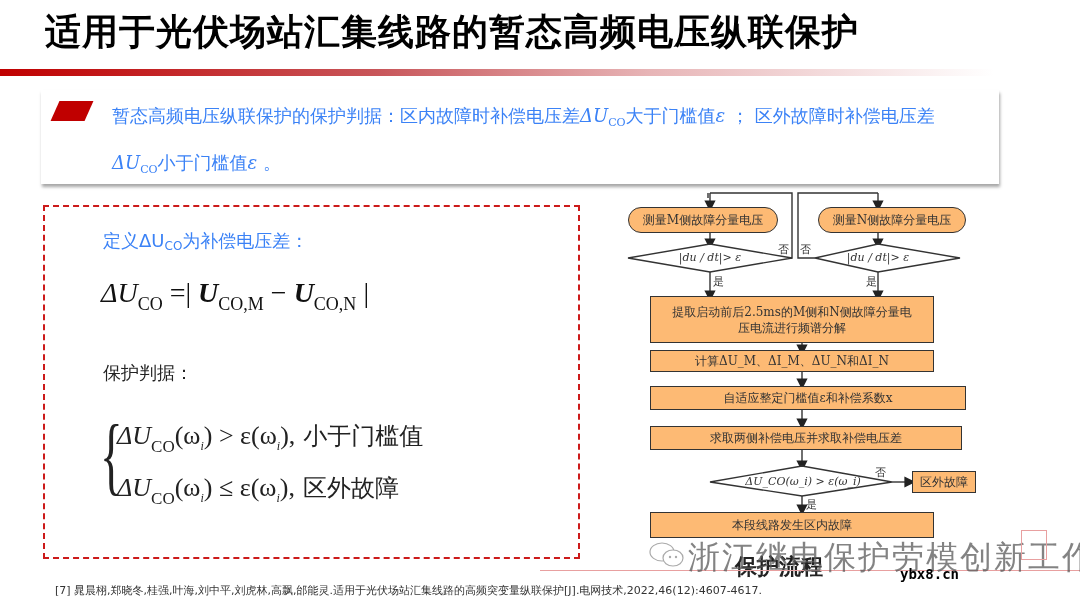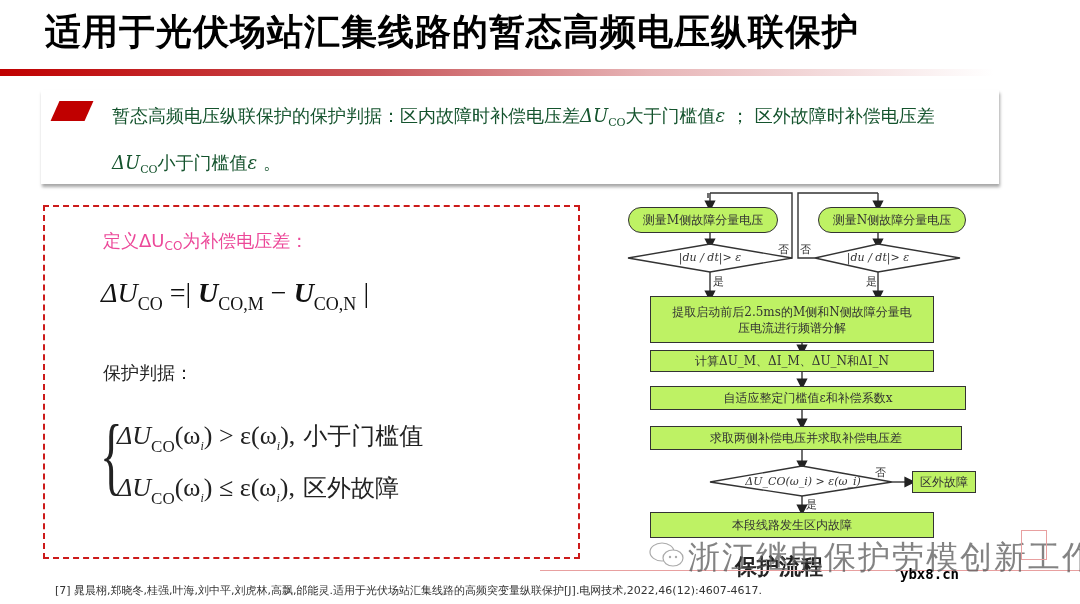--- a/index.html
+++ b/index.html
@@ -1,36 +1,36 @@
 <!DOCTYPE html>
 <html><head>
 <meta charset="utf-8">
 <style>
   html,body{margin:0;padding:0;}
   body{width:1080px;height:604px;position:relative;overflow:hidden;background:#ffffff;font-family:"DejaVu Sans","Liberation Sans",sans-serif;color:#111;}
   .title{position:absolute;left:45px;top:8px;font-size:36px;font-weight:bold;letter-spacing:1px;color:#000;line-height:48px;white-space:nowrap;}
   .title-bar{position:absolute;left:0;top:69px;width:1080px;height:7px;background:linear-gradient(to right,#c00000 0%,#c8565a 35%,#e7b4b6 60%,#ffffff 92%);}
   .card{position:absolute;left:41px;top:90px;width:958px;height:94px;background:#fff;box-shadow:1px 3px 3px rgba(0,0,0,0.35);}
   .card-flag{position:absolute;left:55px;top:101px;width:34px;height:20px;background:#c00000;transform:skewX(-24deg);}
-  .card-text{position:absolute;left:112px;top:104px;width:880px;font-size:18px;line-height:40px;color:#14532d;margin-top:-8px;}
+  .card-text{position:absolute;left:112px;top:104px;width:880px;font-size:18px;line-height:40px;color:#3b82f6;margin-top:-8px;}
   .math{font-family:"DejaVu Serif","Liberation Serif",serif;}
   .it{font-style:italic;}
   .sub{font-size:11px;vertical-align:-4px;}
   .dashed{position:absolute;left:43px;top:205px;width:533px;height:350px;border:2px dashed #cc1a1a;}
-  .def-label{position:absolute;left:103px;top:229px;font-size:18px;color:#ec4899;text-align:right;}
+  .def-label{position:absolute;left:103px;top:229px;font-size:18px;color:#3b82f6;text-align:right;}
   .eq1{position:absolute;left:101px;top:277px;font-size:28px;font-family:"Liberation Serif","DejaVu Serif",serif;color:#111;white-space:nowrap;}
   .eq1 .s{font-size:18px;vertical-align:-8px;}
   .crit-label{position:absolute;left:103px;top:361px;font-size:18px;color:#222;}
   .brace{position:absolute;left:100px;top:412px;font-size:86px;font-family:"Liberation Serif",serif;line-height:86px;color:#222;transform:scaleX(0.55);transform-origin:left;}
   .case{position:absolute;left:117px;font-size:26px;font-family:"Liberation Serif","DejaVu Serif",serif;color:#222;white-space:nowrap;}
   .case .s{font-size:17px;vertical-align:-8px;}
   .case .si{font-size:12px;vertical-align:-6px;font-style:italic;}
   .case .cn{font-family:"DejaVu Sans",sans-serif;font-size:24px;margin-left:8px;}
   .flow{position:absolute;left:620px;top:190px;}
-  .fbox{position:absolute;border:1.5px solid #333;background:#bef264;font-size:12px;color:#333;text-align:center;display:flex;align-items:center;justify-content:center;line-height:16px;box-sizing:border-box;font-family:"DejaVu Serif",serif;}
+  .fbox{position:absolute;border:1.5px solid #333;background:#fdba74;font-size:12px;color:#333;text-align:center;display:flex;align-items:center;justify-content:center;line-height:16px;box-sizing:border-box;font-family:"DejaVu Serif",serif;}
   .fround{border-radius:14px;}
   .flabel{position:absolute;font-size:11px;color:#333;font-family:"DejaVu Serif",serif;}
   .dtext{position:absolute;font-size:11px;color:#333;text-align:center;font-family:"DejaVu Serif",serif;font-style:italic;}
   .caption{position:absolute;left:735px;top:552px;font-size:22px;font-weight:bold;color:#222;}
   .wm-text{position:absolute;left:688px;top:536px;font-size:32px;color:rgba(90,90,90,0.75);letter-spacing:2px;font-weight:200;white-space:nowrap;}
   .wm-icon{position:absolute;left:648px;top:540px;}
   .wm-site{position:absolute;left:900px;top:566px;font-size:14px;font-family:"DejaVu Sans Mono",monospace;font-weight:bold;color:#000;}
   .wm-logo{position:absolute;left:1021px;top:530px;width:24px;height:28px;border:1px solid #e8a0a0;}
   .hr-red{position:absolute;left:540px;top:570px;width:540px;height:1px;background:#e8a0a0;}
   .footer{position:absolute;left:55px;top:583px;font-size:11px;color:#333;white-space:nowrap;}

